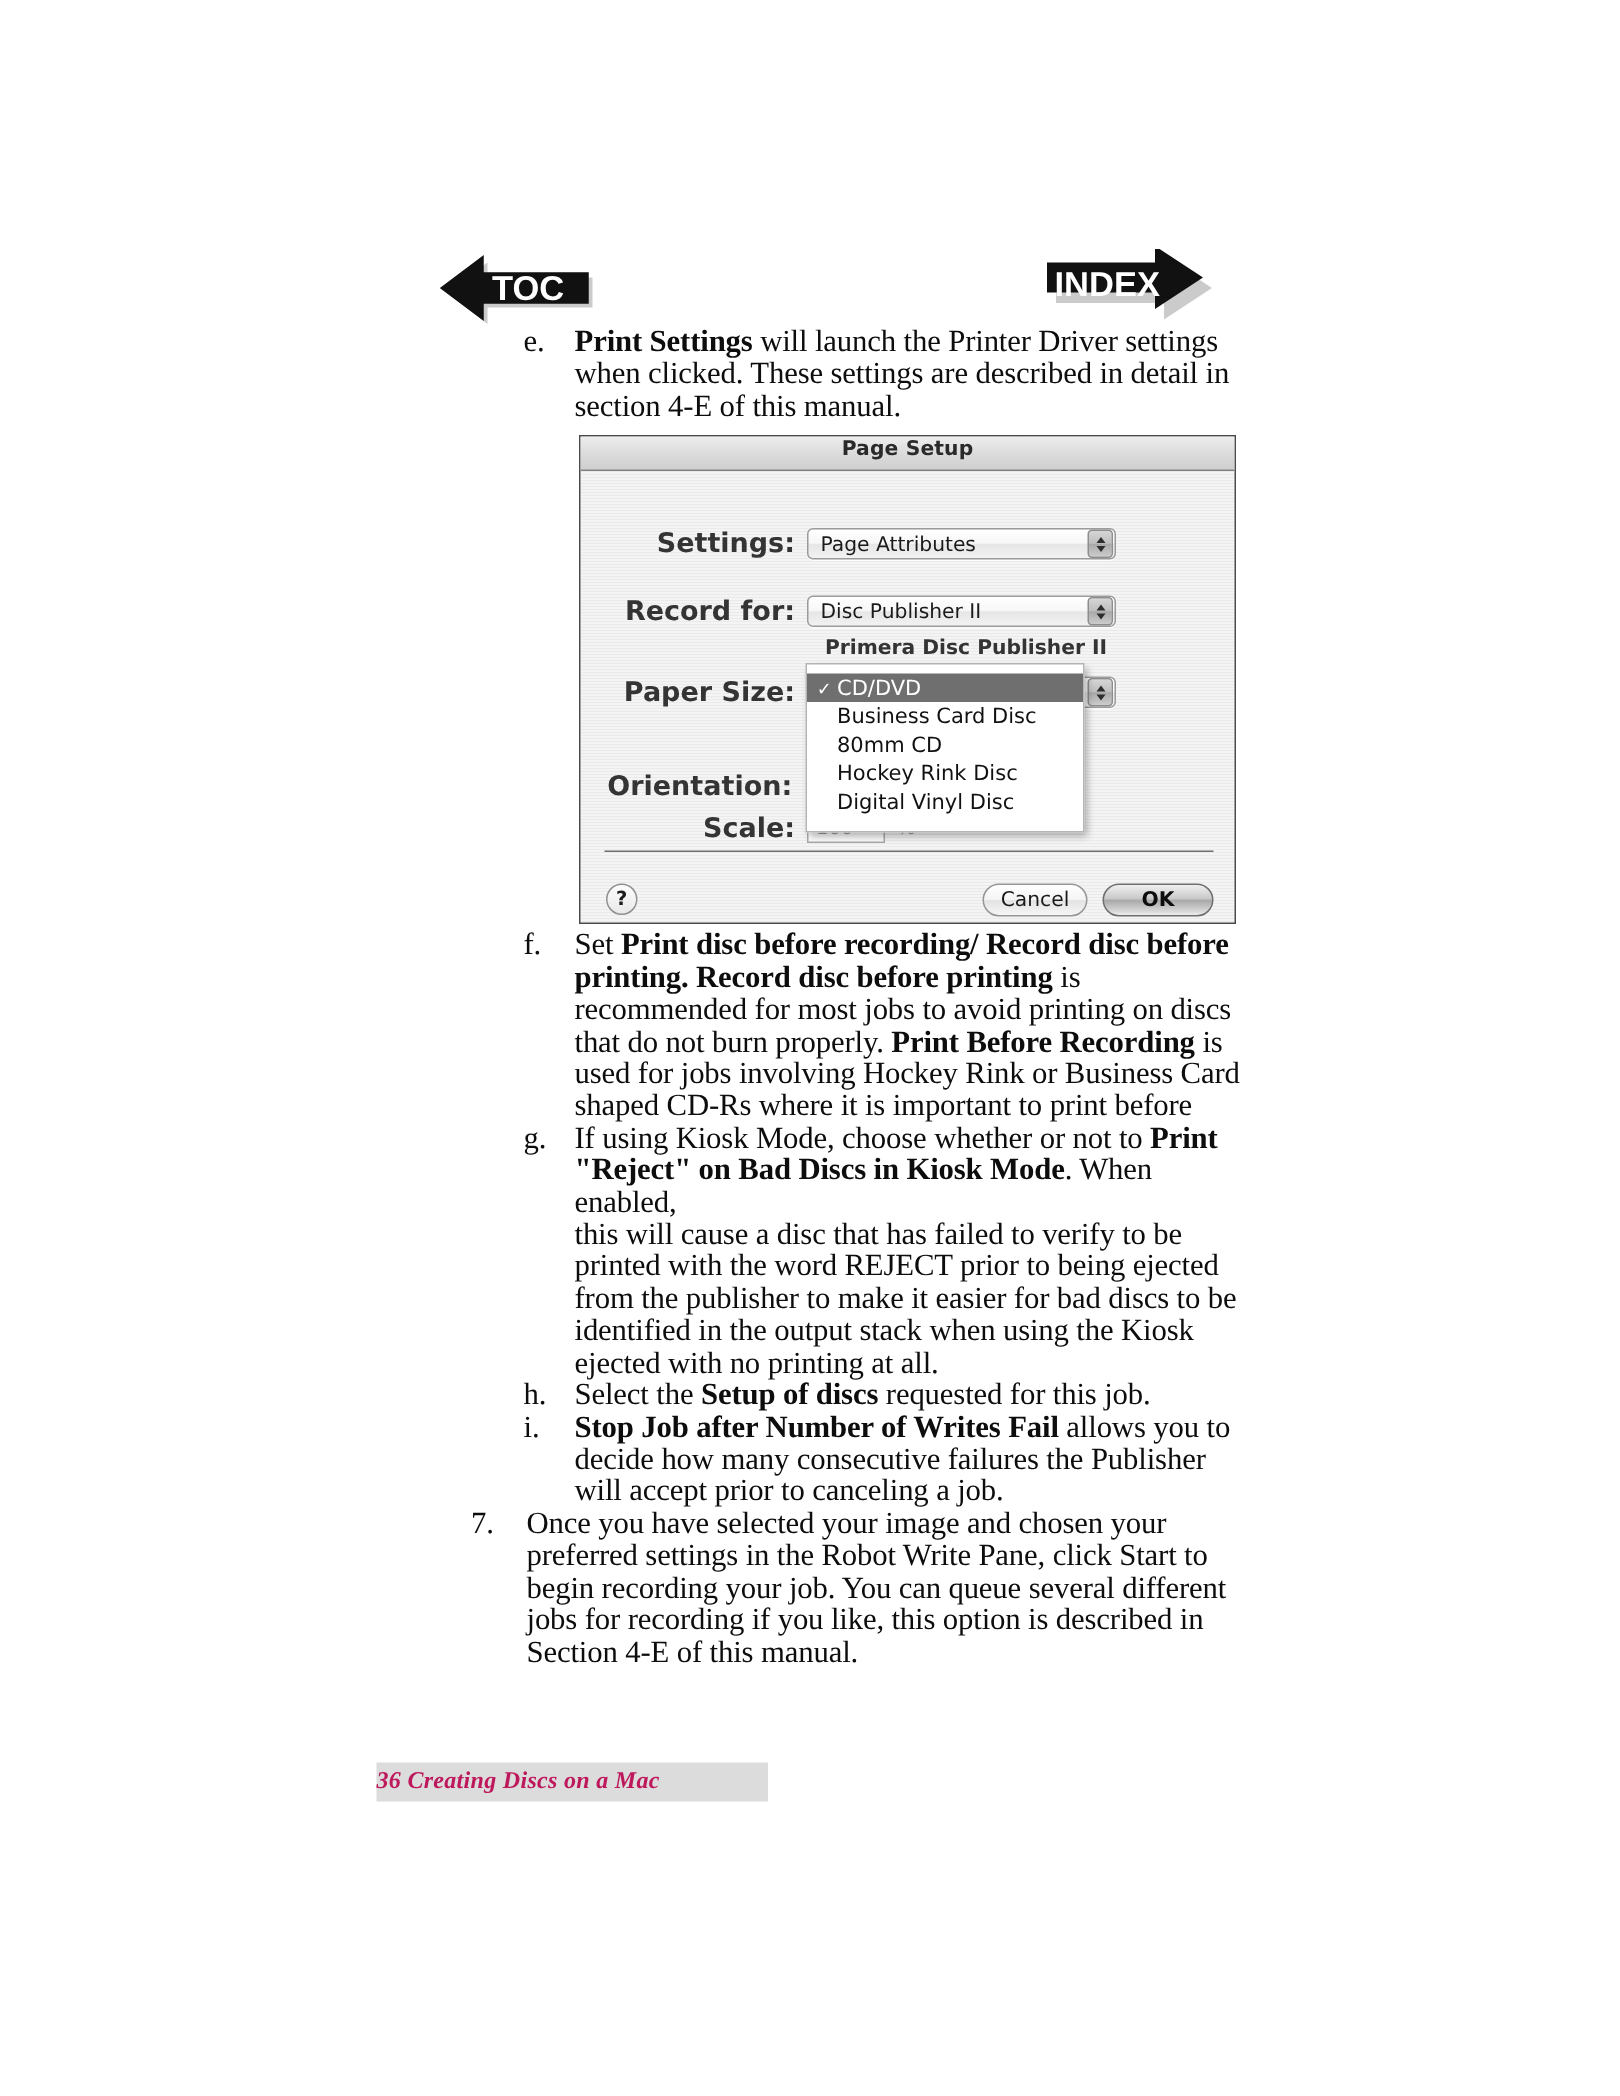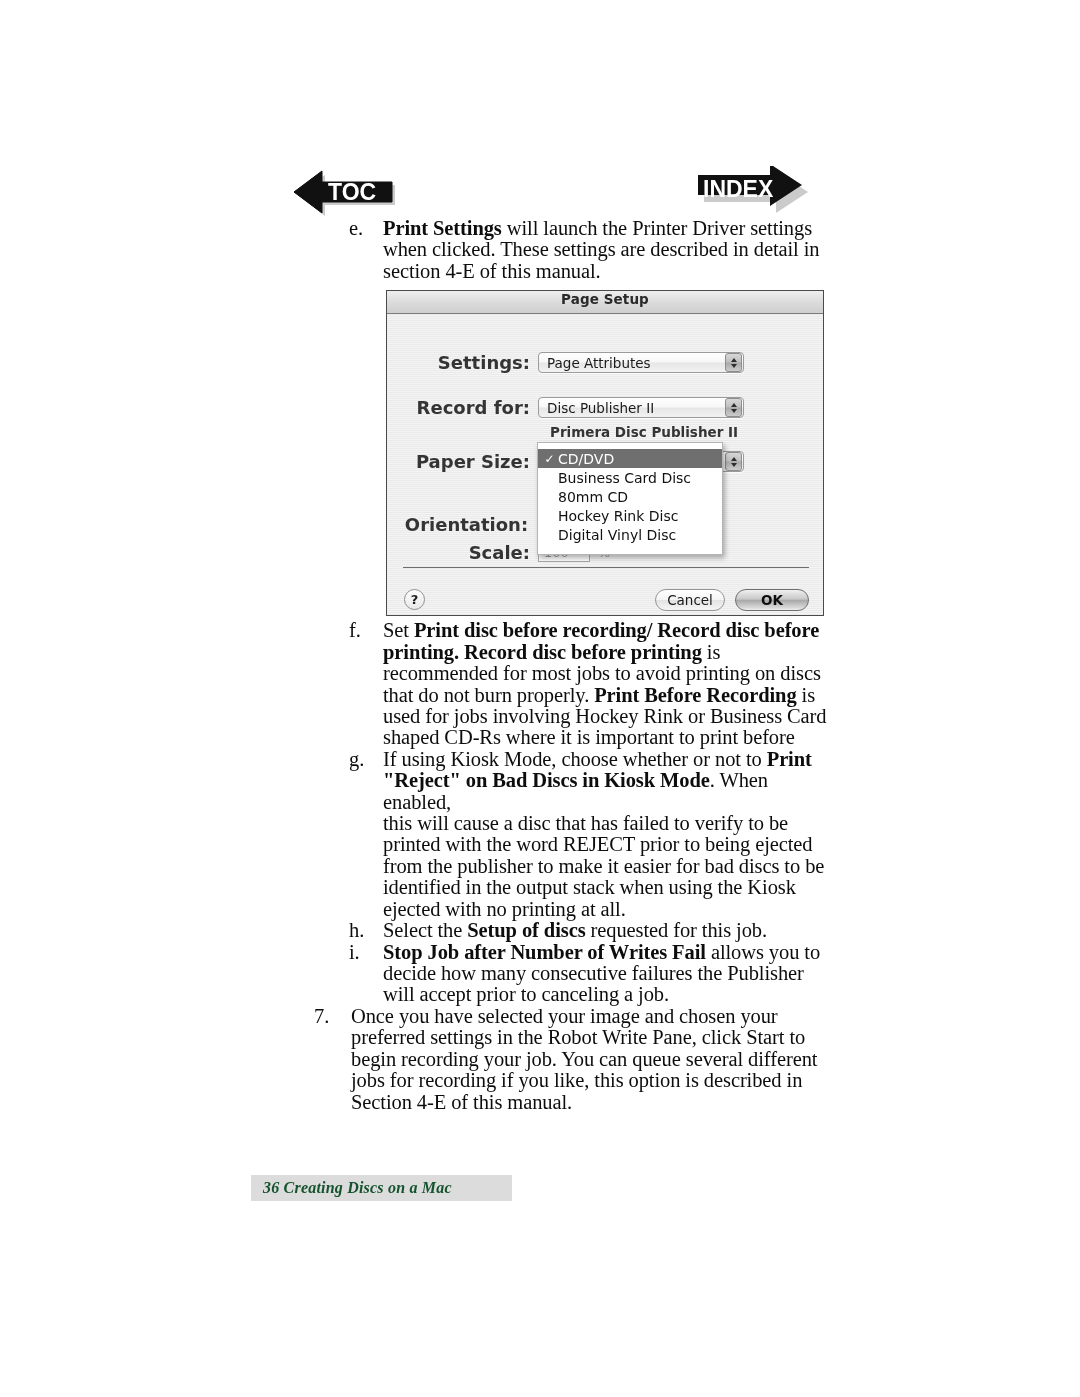--- a/index.html
+++ b/index.html
@@ -306,22 +306,21 @@
     height: 26px;
     background: #dcdcdc;
     display: flex;
     align-items: center;
   }
   .footer-text {
     font-family: "Liberation Serif", serif;
     font-style: italic;
     font-weight: bold;
     font-size: 16px;
-    color: #14532d;
-    padding-left: 12px;
+    color: #be185d;
     letter-spacing: 0.2px;
     white-space: nowrap;
   }
 </style>
 </head>
 <body>
 
 <div class="nav-arrows">
 
   <a class="arrow-btn" id="toc-btn" href="#">

